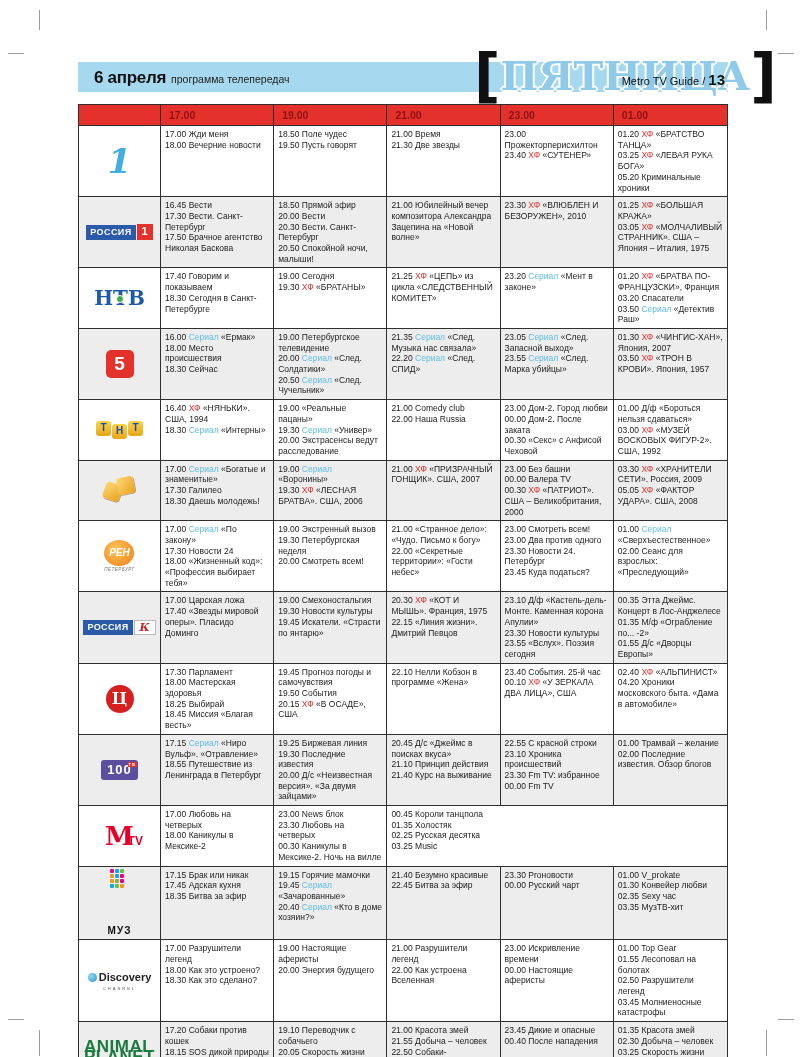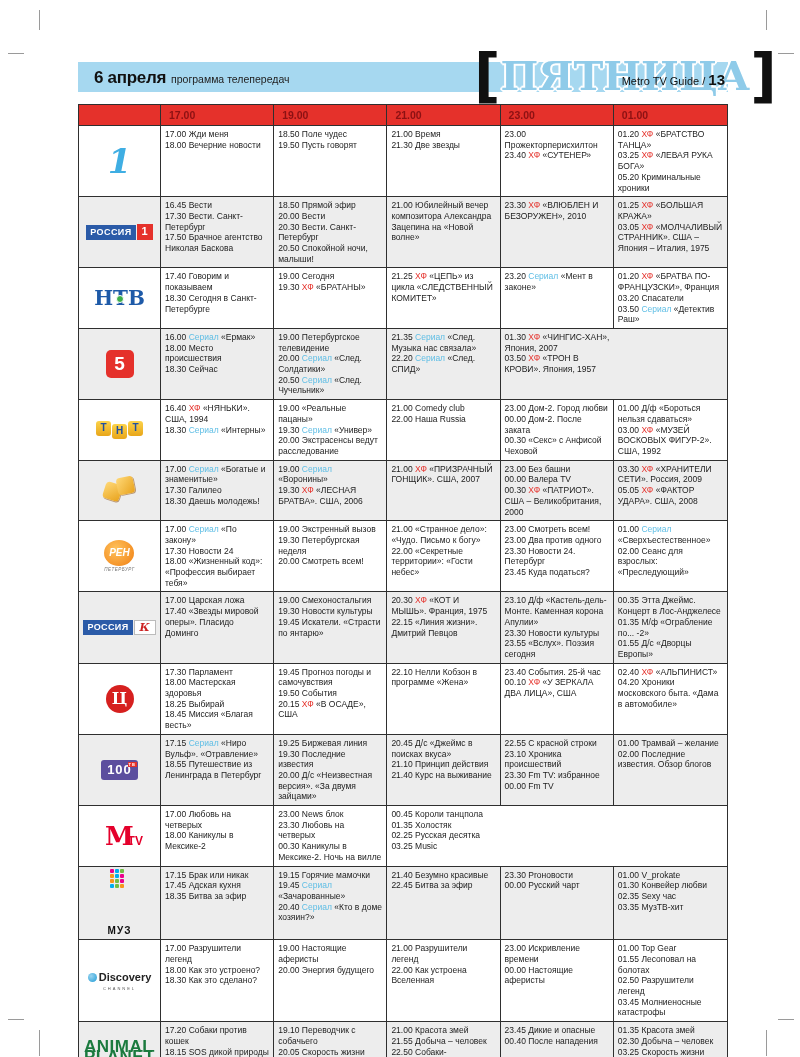--- a/index.html
+++ b/index.html
@@ -202,20 +202,24 @@
         <div class="cell">
           <div class="entry"><span class="t">19.00</span> <span class="x">Петербургское телевидение</span></div>
           <div class="entry"><span class="t">20.00</span> <span class="tag-serial">Сериал</span> <span class="x">«След. Солдатики»</span></div>
           <div class="entry"><span class="t">20.50</span> <span class="tag-serial">Сериал</span> <span class="x">«След. Чучельник»</span></div>
         </div>
         <div class="cell">
           <div class="entry"><span class="t">21.35</span> <span class="tag-serial">Сериал</span> <span class="x">«След. Музыка нас связала»</span></div>
           <div class="entry"><span class="t">22.20</span> <span class="tag-serial">Сериал</span> <span class="x">«След. СПИД»</span></div>
         </div>
         <div class="cell">
+          <div class="entry"><span class="t">23.05</span> <span class="tag-serial">Сериал</span> <span class="x">«След. Запасной выход»</span></div>
+          <div class="entry"><span class="t">23.55</span> <span class="tag-serial">Сериал</span> <span class="x">«След. Марка убийцы»</span></div>
+        </div>
+        <div class="cell">
           <div class="entry"><span class="t">01.30</span> <span class="tag-hf">ХФ</span> <span class="x">«ЧИНГИС-ХАН», Япония, 2007</span></div>
           <div class="entry"><span class="t">03.50</span> <span class="tag-hf">ХФ</span> <span class="x">«ТРОН В КРОВИ». Япония, 1957</span></div>
         </div>
       </div>
       <div class="trow">
         <div class="cell logo">
           <span class="lg-tnt">
             <span>Т</span>
             <span>Н</span>
             <span>Т</span>

